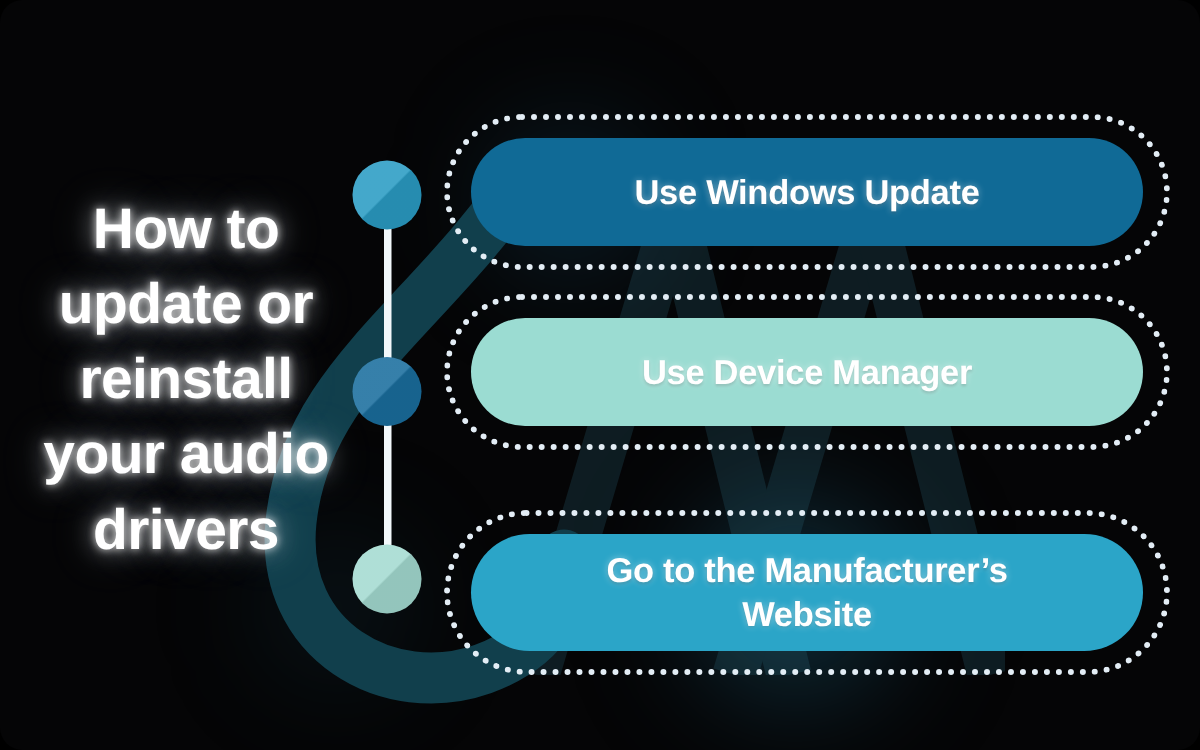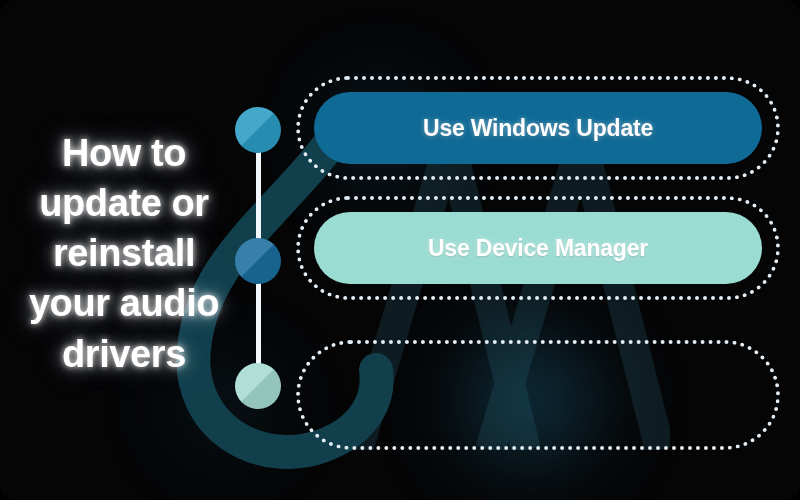--- a/index.html
+++ b/index.html
@@ -203,15 +203,19 @@
 
   <div class="pill-wrap p2">
     <div class="pill-dash"></div>
     <div class="pill v2">
       <span class="pill-text">Use Device Manager</span>
     </div>
   </div>
 
   <div class="pill-wrap p3">
     <div class="pill-dash"></div>
+    <div class="pill v3">
+      <span class="pill-text">Go to the Manufacturer’s
+Website</span>
+    </div>
   </div>
 
 </div>
 
 </body></html>

